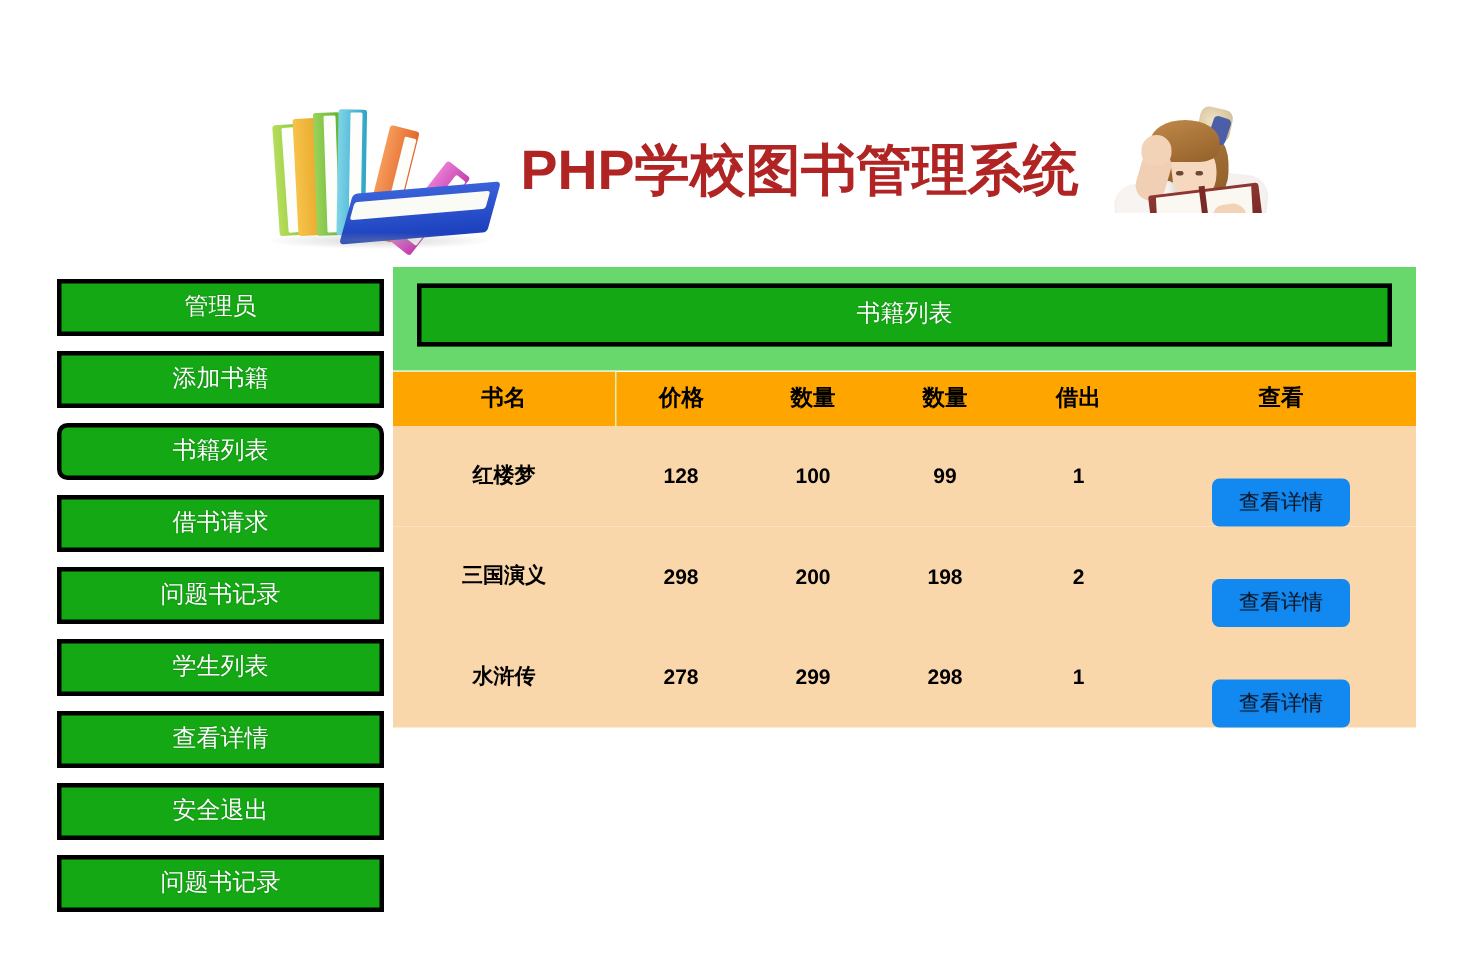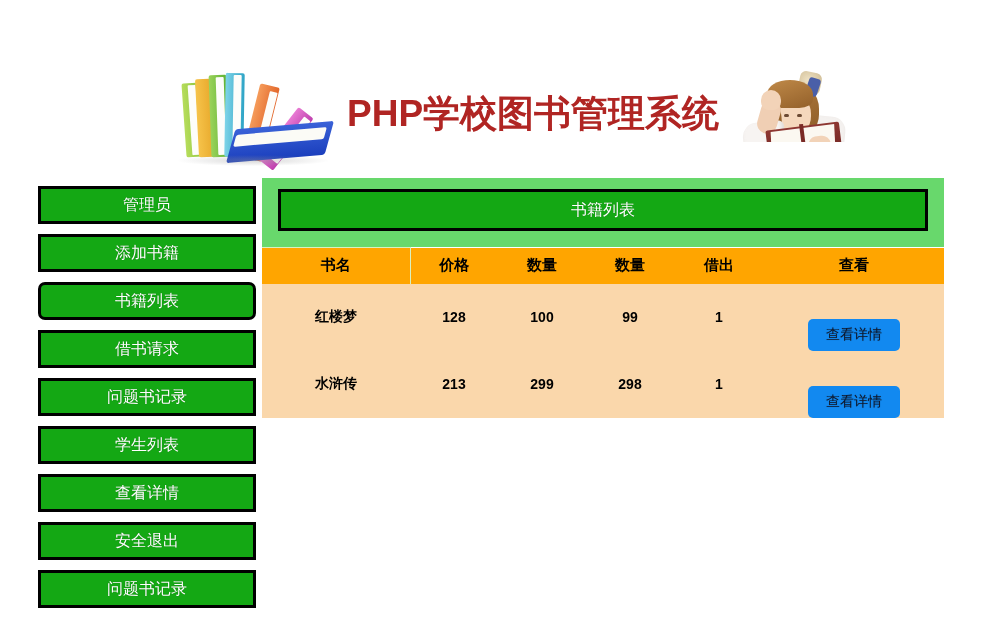--- a/index.html
+++ b/index.html
@@ -324,22 +324,32 @@
         <td class="col-name">红楼梦</td>
         <td class="col-price">128</td>
         <td class="col-qty1">100</td>
         <td class="col-qty2">99</td>
         <td class="col-lent">1</td>
         <td class="col-view">
           <a class="detail-btn" href="#">查看详情</a>
         </td>
       </tr>
       <tr>
+        <td class="col-name">三国演义</td>
+        <td class="col-price">298</td>
+        <td class="col-qty1">200</td>
+        <td class="col-qty2">198</td>
+        <td class="col-lent">2</td>
+        <td class="col-view">
+          <a class="detail-btn" href="#">查看详情</a>
+        </td>
+      </tr>
+      <tr>
         <td class="col-name">水浒传</td>
-        <td class="col-price">213</td>
+        <td class="col-price">278</td>
         <td class="col-qty1">299</td>
         <td class="col-qty2">298</td>
         <td class="col-lent">1</td>
         <td class="col-view">
           <a class="detail-btn" href="#">查看详情</a>
         </td>
       </tr>
     </tbody>
   </table>
 

